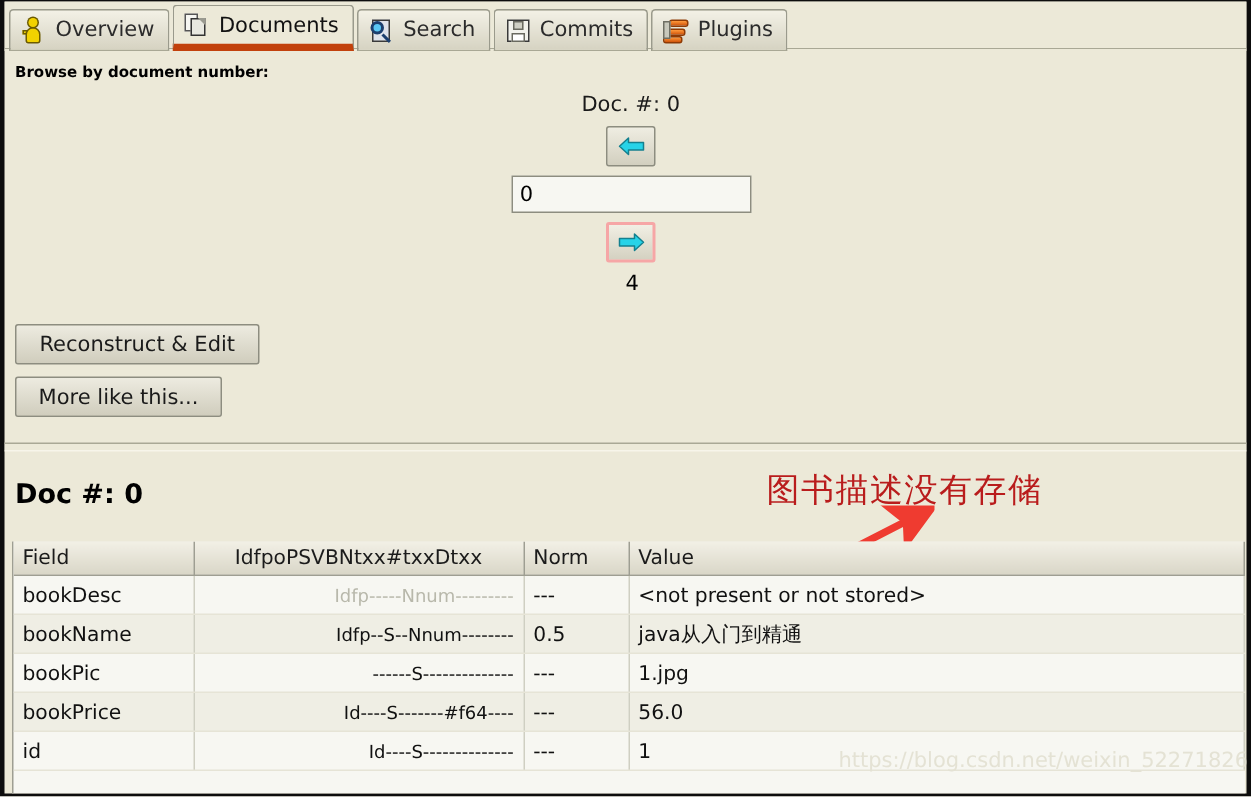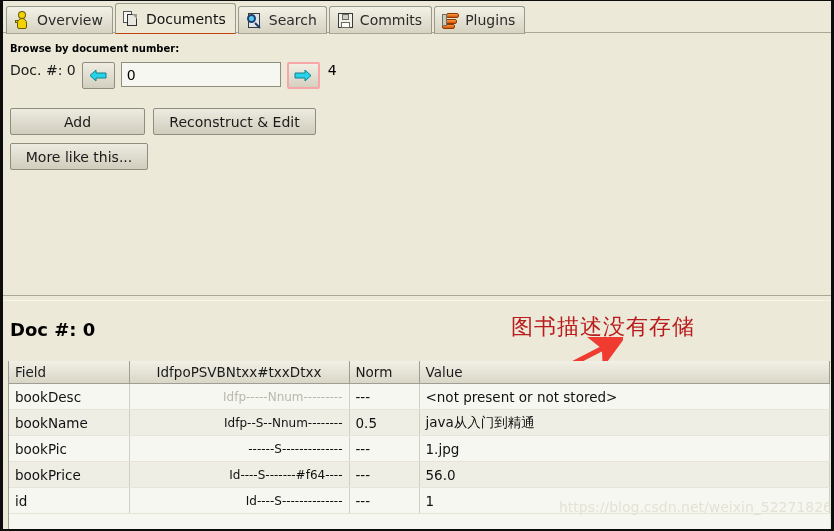--- a/index.html
+++ b/index.html
@@ -55,21 +55,21 @@
     border: 1px solid #9a9a8c;
     border-bottom: 1px solid #a9a895;
     border-radius: 3px 3px 0 0;
     box-sizing: border-box;
     z-index: 1;
     white-space: nowrap;
   }
   .tab.selected {
     height: 31px;
     background: #ece9d8;
-    border-bottom: 1px solid #c2410c;
+    border-bottom: 5px solid #c2410c;
     z-index: 3;
     color: #111;
   }
 
   
   .ticon { width: 17px; height: 17px; position: relative; flex: 0 0 auto; }
 
   
   .ico-duke .head {
     position: absolute; left: 5px; top: 0px; width: 6px; height: 6px;
@@ -150,23 +150,24 @@
   }
 
   
   .browse-title {
     font-weight: bold;
     font-size: 10px;
     margin: 9px 0 0 7px;
   }
   .browse-row {
     display: flex;
-    align-items: flex-start;
+    align-items: center;
     gap: 6px;
     margin: 8px 0 0 7px;
+    flex-direction: column;
   }
   .doc-label { font-size: 14px; color: #1a1a1a; }
   .navbtn {
     width: 33px; height: 27px;
     background: linear-gradient(to bottom, #efedE2 0%, #d2cfbf 100%);
     border: 1px solid #8d8d80;
     border-radius: 2px;
     display: flex; align-items: center; justify-content: center;
     box-sizing: border-box;
     padding: 0;
@@ -373,21 +374,20 @@
     <button class="navbtn focused">
       <svg width="20" height="15" viewBox="0 0 20 15">
         <polygon points="18,7.5 12,2 12,5 2,5 2,10 12,10 12,13" fill="#27d3e8" stroke="#14808f" stroke-width="1" stroke-linejoin="round"></polygon>
       </svg>
     </button>
 
     <span class="maxnum">4</span>
   </div>
 
   <div class="btnrow">
-    <button class="jbtn" id="btn-add">Add</button>
     <button class="jbtn" id="btn-recon">Reconstruct &amp; Edit</button>
   </div>
   <div class="btnrow2">
     <button class="jbtn" id="btn-more">More like this...</button>
   </div>
 
   <div class="splitter"></div>
 
   <div class="doc-header">Doc #: 0</div>
 

